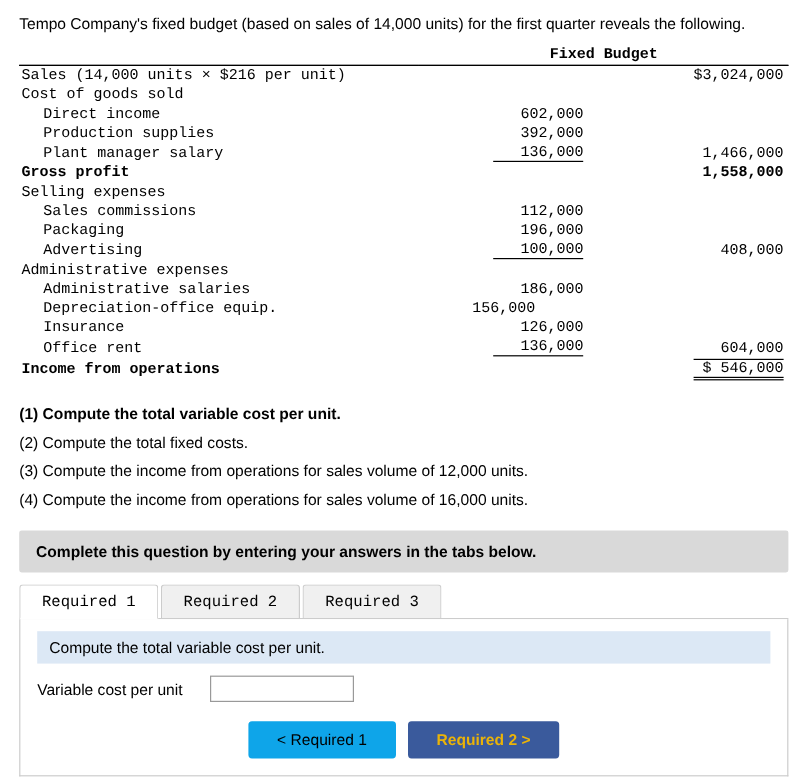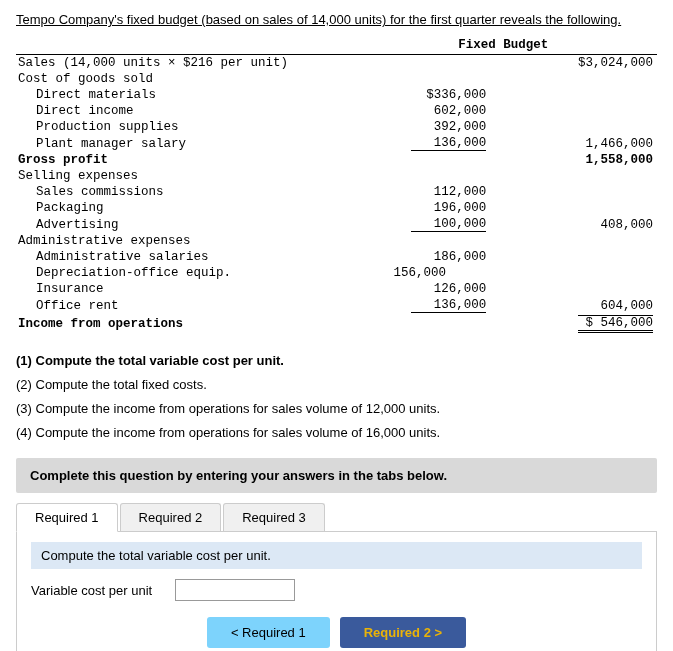--- a/index.html
+++ b/index.html
@@ -10,21 +10,20 @@
       color: #000;
       width: 673px;
       min-height: 651px;
       padding: 12px 16px;
     }
 
     .intro-text {
       font-size: 13px;
       margin-bottom: 10px;
       font-family: Arial, sans-serif;
-      text-decoration: underline;
     }
 
     .budget-table {
       width: 100%;
       border-collapse: collapse;
       margin-bottom: 16px;
       font-size: 12.5px;
     }
 
     .budget-table td {
@@ -62,21 +61,21 @@
     }
 
     .tabs-container {
       display: flex;
       border-bottom: 1px solid #ccc;
       margin-bottom: 0;
     }
 
     .tab {
       padding: 6px 18px;
-      font-family: Liberation Sans, sans-serif;
+      font-family: Liberation Mono, monospace;
       font-size: 13px;
       cursor: pointer;
       border: 1px solid #ccc;
       border-bottom: none;
       background: #f0f0f0;
       margin-right: 2px;
       border-radius: 3px 3px 0 0;
     }
 
     .tab.active {
@@ -133,21 +132,21 @@
     .nav-btn {
       padding: 8px 24px;
       font-family: Arial, sans-serif;
       font-size: 13px;
       cursor: pointer;
       border: none;
       border-radius: 3px;
     }
 
     .nav-btn-prev {
-      background: #7dd3fc;
+      background: #0ea5e9;
       color: #000;
     }
 
     .nav-btn-next {
       background: #3a5a9c;
       color: #eab308;
       font-weight: bold;
     }
   </style>
 </head>
@@ -172,25 +171,20 @@
         <td style="padding-left: 2px;">Sales (14,000 units × $216 per unit)</td>
         <td style="text-align: right;"></td>
         <td style="text-align: right;">$3,024,000</td>
       </tr>
       <tr>
         <td style="padding-left: 2px;">Cost of goods sold</td>
         <td style="text-align: right;"></td>
         <td style="text-align: right;"></td>
       </tr>
       <tr>
-        <td style="padding-left: 20px;">Direct materials</td>
-        <td style="text-align: right;">$336,000</td>
-        <td style="text-align: right;"></td>
-      </tr>
-      <tr>
         <td style="padding-left: 20px;">Direct income</td>
         <td style="text-align: right;">602,000</td>
         <td style="text-align: right;"></td>
       </tr>
       <tr>
         <td style="padding-left: 20px;">Production supplies</td>
         <td style="text-align: right;">392,000</td>
         <td style="text-align: right;"></td>
       </tr>
       <tr>

